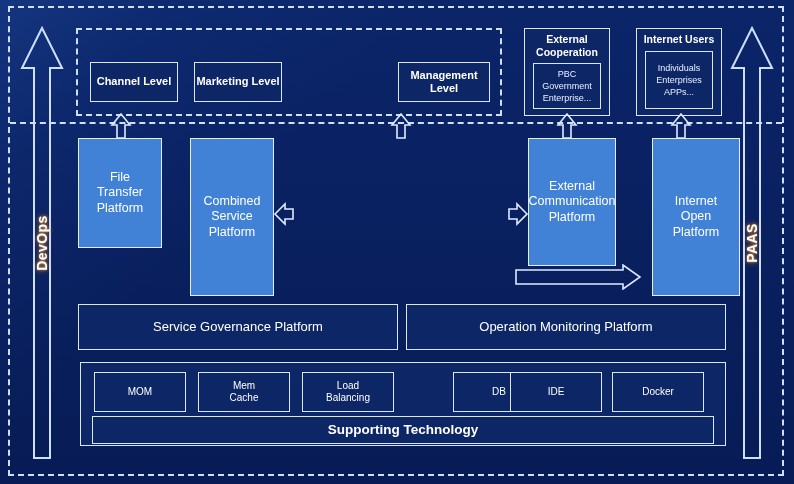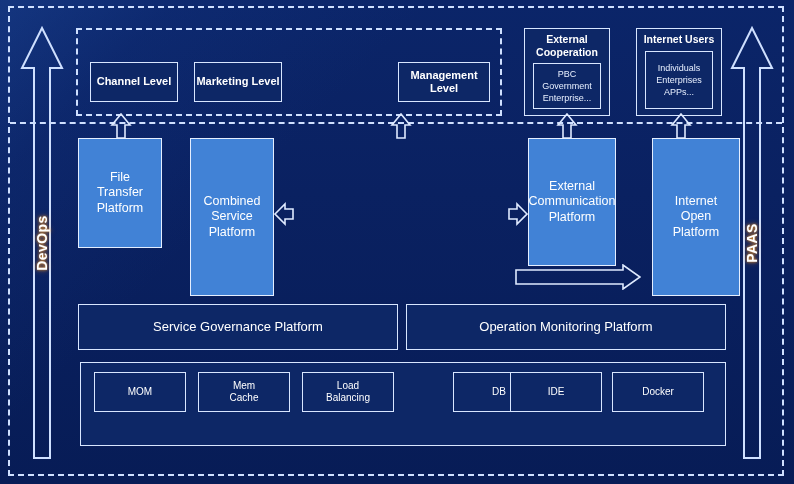--- a/index.html
+++ b/index.html
@@ -330,14 +330,17 @@
   <div class="box box-dark tech-box" style="left:406px; top:372px; width:92px; height:40px;margin-left:47px;">
     <span>DB</span>
   </div>
   <div class="box box-dark tech-box" style="left:510px; top:372px; width:92px; height:40px;">
     <span>IDE</span>
   </div>
   <div class="box box-dark tech-box" style="left:612px; top:372px; width:92px; height:40px;">
     <span>Docker</span>
   </div>
 
+  <div class="box box-dark support-bar" style="left:92px; top:416px; width:622px; height:28px;">
+    <span>Supporting Technology</span>
+  </div>
 
 </div>
 
 </body></html>

